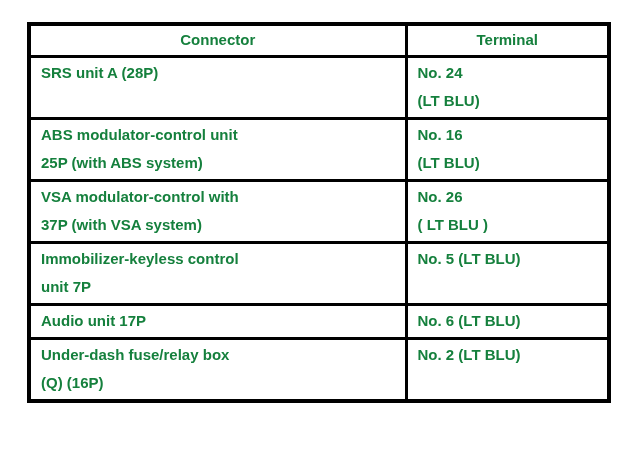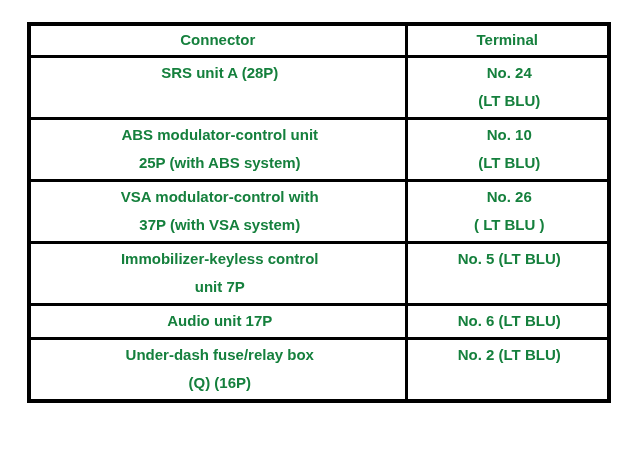--- a/index.html
+++ b/index.html
@@ -40,21 +40,21 @@
     vertical-align: top;
     overflow: hidden;
     white-space: nowrap;
   }
   th {
     text-align: center;
     height: 26px;
     padding: 0 4px 1px 4px;
   }
   td {
-    text-align: center;
+    text-align: left;
     padding: 1px 6px 2px 10px;
   }
   tr.r-tall   td { height: 56px; }
   tr.r-short  td { height: 28px; }
   .cell-line { display: block; }
 </style>
 </head>
 <body>
 
 <div class="page">
@@ -78,21 +78,21 @@
         <span class="cell-line">(LT BLU)</span>
       </td>
     </tr>
 
     <tr class="r-tall">
       <td>
         <span class="cell-line">ABS modulator-control unit</span>
         <span class="cell-line">25P (with ABS system)</span>
       </td>
       <td>
-        <span class="cell-line">No. 10</span>
+        <span class="cell-line">No. 16</span>
         <span class="cell-line">(LT BLU)</span>
       </td>
     </tr>
 
     <tr class="r-tall">
       <td>
         <span class="cell-line">VSA modulator-control with</span>
         <span class="cell-line">37P (with VSA system)</span>
       </td>
       <td>

